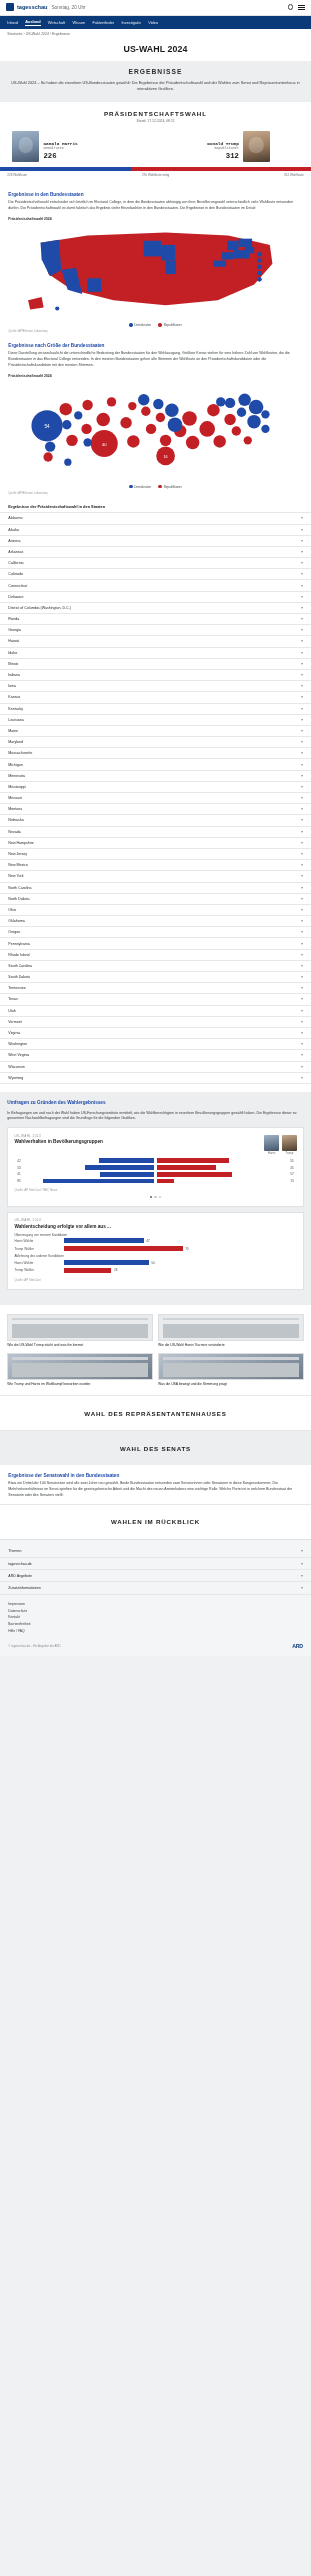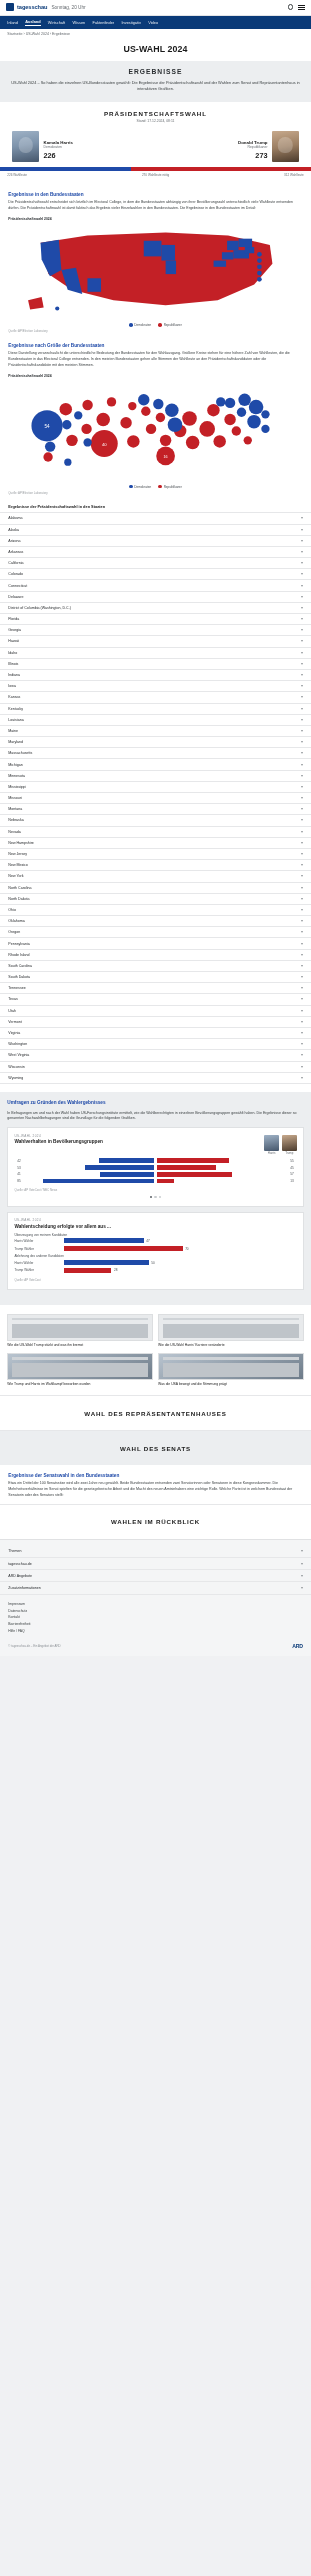--- a/index.html
+++ b/index.html
@@ -44,21 +44,21 @@
   .band-grey { background:#eceef0; padding:7.3px 9.3px 9.3px; text-align:center; }
   .band-grey h2 { font-size:6.7px; letter-spacing:1px; font-weight:bold; margin:0 0 5.2px; color:#2a2e31;}
   .band-grey p { font-size:3.9px; line-height:1.55; color:#3b4042; margin:0; text-align:center; }
 
   .band-white { background:#fff; }
   .pres-head { text-align:center; padding:8.3px 0 2.1px; }
   .pres-head h2 { font-size:6.2px; letter-spacing:1px; margin:0 0 2.1px; font-weight:bold;}
   .pres-head .sub { font-size:3.4px; color:#6a6f74; }
 
   
-  .cands { display:flex; justify-content:space-between; align-items:flex-end; padding:5.2px 12.4px 0; }
+  .cands { display:flex; align-items:flex-end; padding:5.2px 12.4px 0;font-family:Liberation Mono, monospace; }
   .cand { display:flex; gap:4.1px; align-items:flex-end; width:45%; }
   .cand.right { flex-direction:row-reverse; text-align:right; }
   .portrait { width:27px; height:31px; border-radius:1px; position:relative; overflow:hidden; }
   .portrait.harris { background:linear-gradient(170deg,#9fb2c6 0%,#7d93ab 45%,#45566b 100%); }
   .portrait.trump { background:linear-gradient(170deg,#c7a98c 0%,#9a7d61 50%,#4a3a2c 100%); }
   .portrait:after{
     content:""; position:absolute; left:50%; top:22%; transform:translateX(-50%);
     width:14.5px; height:15.6px; border-radius:50% 50% 45% 45%; background:rgba(255,255,255,.22);
   }
   .cand-meta { padding-bottom:1.6px; }
@@ -198,21 +198,21 @@
           <div class="cand-name">Kamala Harris</div>
           <div class="cand-party">Demokraten</div>
           <div class="cand-num">226</div>
         </div>
       </div>
       <div class="cand right">
         <div class="portrait trump"></div>
         <div class="cand-meta">
           <div class="cand-name">Donald Trump</div>
           <div class="cand-party">Republikaner</div>
-          <div class="cand-num">273</div>
+          <div class="cand-num">312</div>
         </div>
       </div>
     </div>
 
     <div class="bar-row">
       <div class="bar-dem" style="width:42%"></div>
       <div class="bar-rep" style="width:58%"></div>
     </div>
     <div class="bar-labels" style="padding-left:7.3px;padding-right:7.3px;">
       <span>226 Wahlleute</span>

